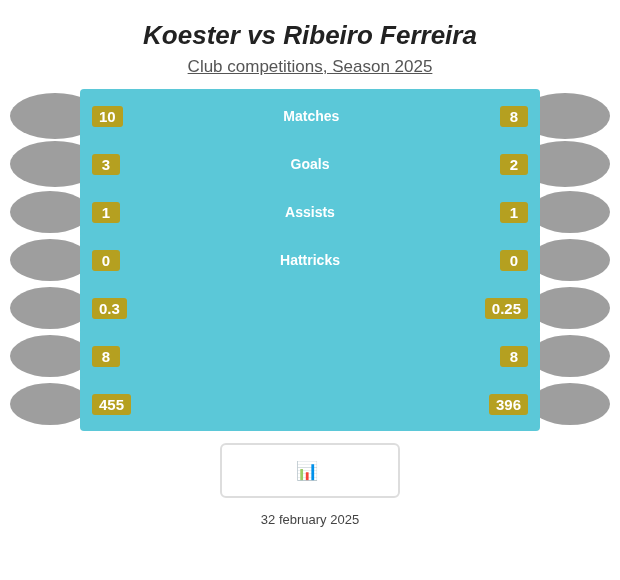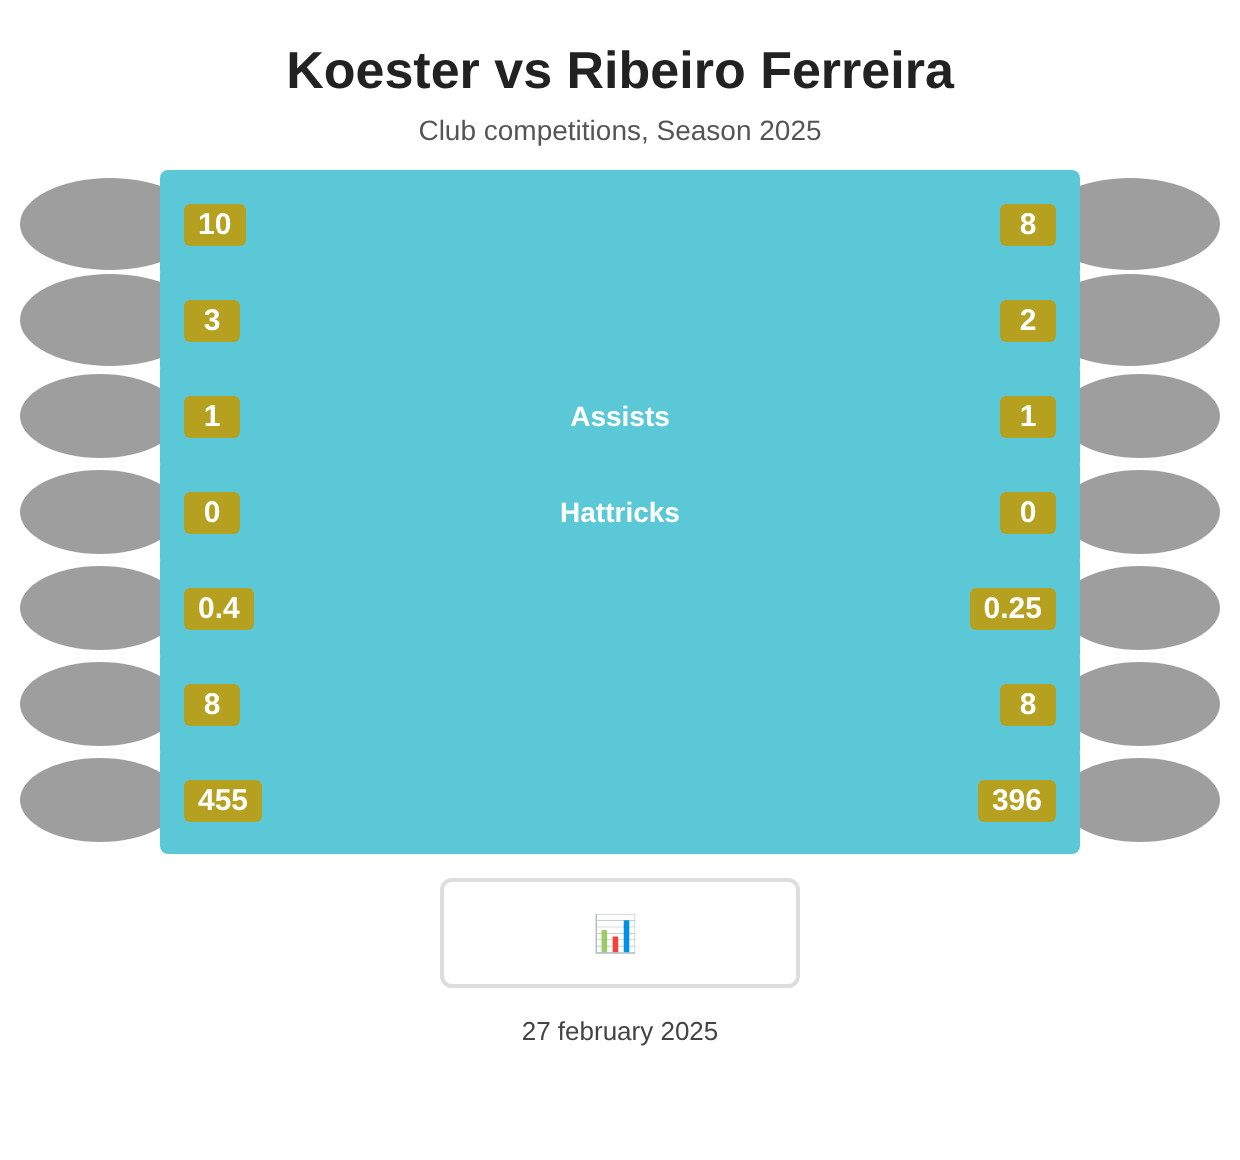--- a/index.html
+++ b/index.html
@@ -12,26 +12,28 @@
       flex-direction: column;
       align-items: center;
       padding: 20px 10px 10px;
     }
     .title {
       font-size: 26px;
       font-weight: bold;
       color: #222;
       text-align: center;
       margin-bottom: 6px;
+      font-style: italic;
     }
     .subtitle {
-      font-size: 14px;
+      font-size: 17px;
       color: #555;
       text-align: center;
       margin-bottom: 18px;
+      text-decoration: underline;
     }
     .stats-container {
       width: 100%;
       display: flex;
       flex-direction: column;
       align-items: center;
       gap: 6px;
     }
     .stat-row {
       display: flex;
@@ -137,28 +139,30 @@
 <body>
 
 <h1 class="title">Koester vs Ribeiro Ferreira</h1>
 <p class="subtitle">Club competitions, Season 2025</p>
 
 <div class="stats-container">
 <div class="stat-row">
       <div class="left-oval oval-large"></div>
       <div class="bar">
         <span class="bar-left-val">10</span>
+        <span class="bar-label">Matches</span>
         <span class="bar-right-val">8</span>
       </div>
       <div class="right-oval oval-large"></div>
     </div>
     <div class="stat-row">
       <div class="left-oval oval-large"></div>
       <div class="bar">
         <span class="bar-left-val">3</span>
+        <span class="bar-label">Goals</span>
         <span class="bar-right-val">2</span>
       </div>
       <div class="right-oval oval-large"></div>
     </div>
     <div class="stat-row">
       <div class="left-oval oval-medium"></div>
       <div class="bar">
         <span class="bar-left-val">1</span>
         <span class="bar-label">Assists</span>
         <span class="bar-right-val">1</span>
@@ -170,21 +174,21 @@
       <div class="bar">
         <span class="bar-left-val">0</span>
         <span class="bar-label">Hattricks</span>
         <span class="bar-right-val">0</span>
       </div>
       <div class="right-oval oval-medium"></div>
     </div>
     <div class="stat-row">
       <div class="left-oval oval-medium"></div>
       <div class="bar">
-        <span class="bar-left-val">0.4</span>
+        <span class="bar-left-val">0.3</span>
         <span class="bar-right-val">0.25</span>
       </div>
       <div class="right-oval oval-medium"></div>
     </div>
     <div class="stat-row">
       <div class="left-oval oval-medium"></div>
       <div class="bar">
         <span class="bar-left-val">8</span>
         <span class="bar-right-val">8</span>
       </div>
@@ -197,13 +201,13 @@
         <span class="bar-right-val">396</span>
       </div>
       <div class="right-oval oval-medium"></div>
     </div>
   </div>
 
 <div class="logo-container">
   <span class="logo-icon">📊</span>
 </div>
 
-<p class="footer-date">27 february 2025</p>
+<p class="footer-date">32 february 2025</p>
 
 </body></html>

